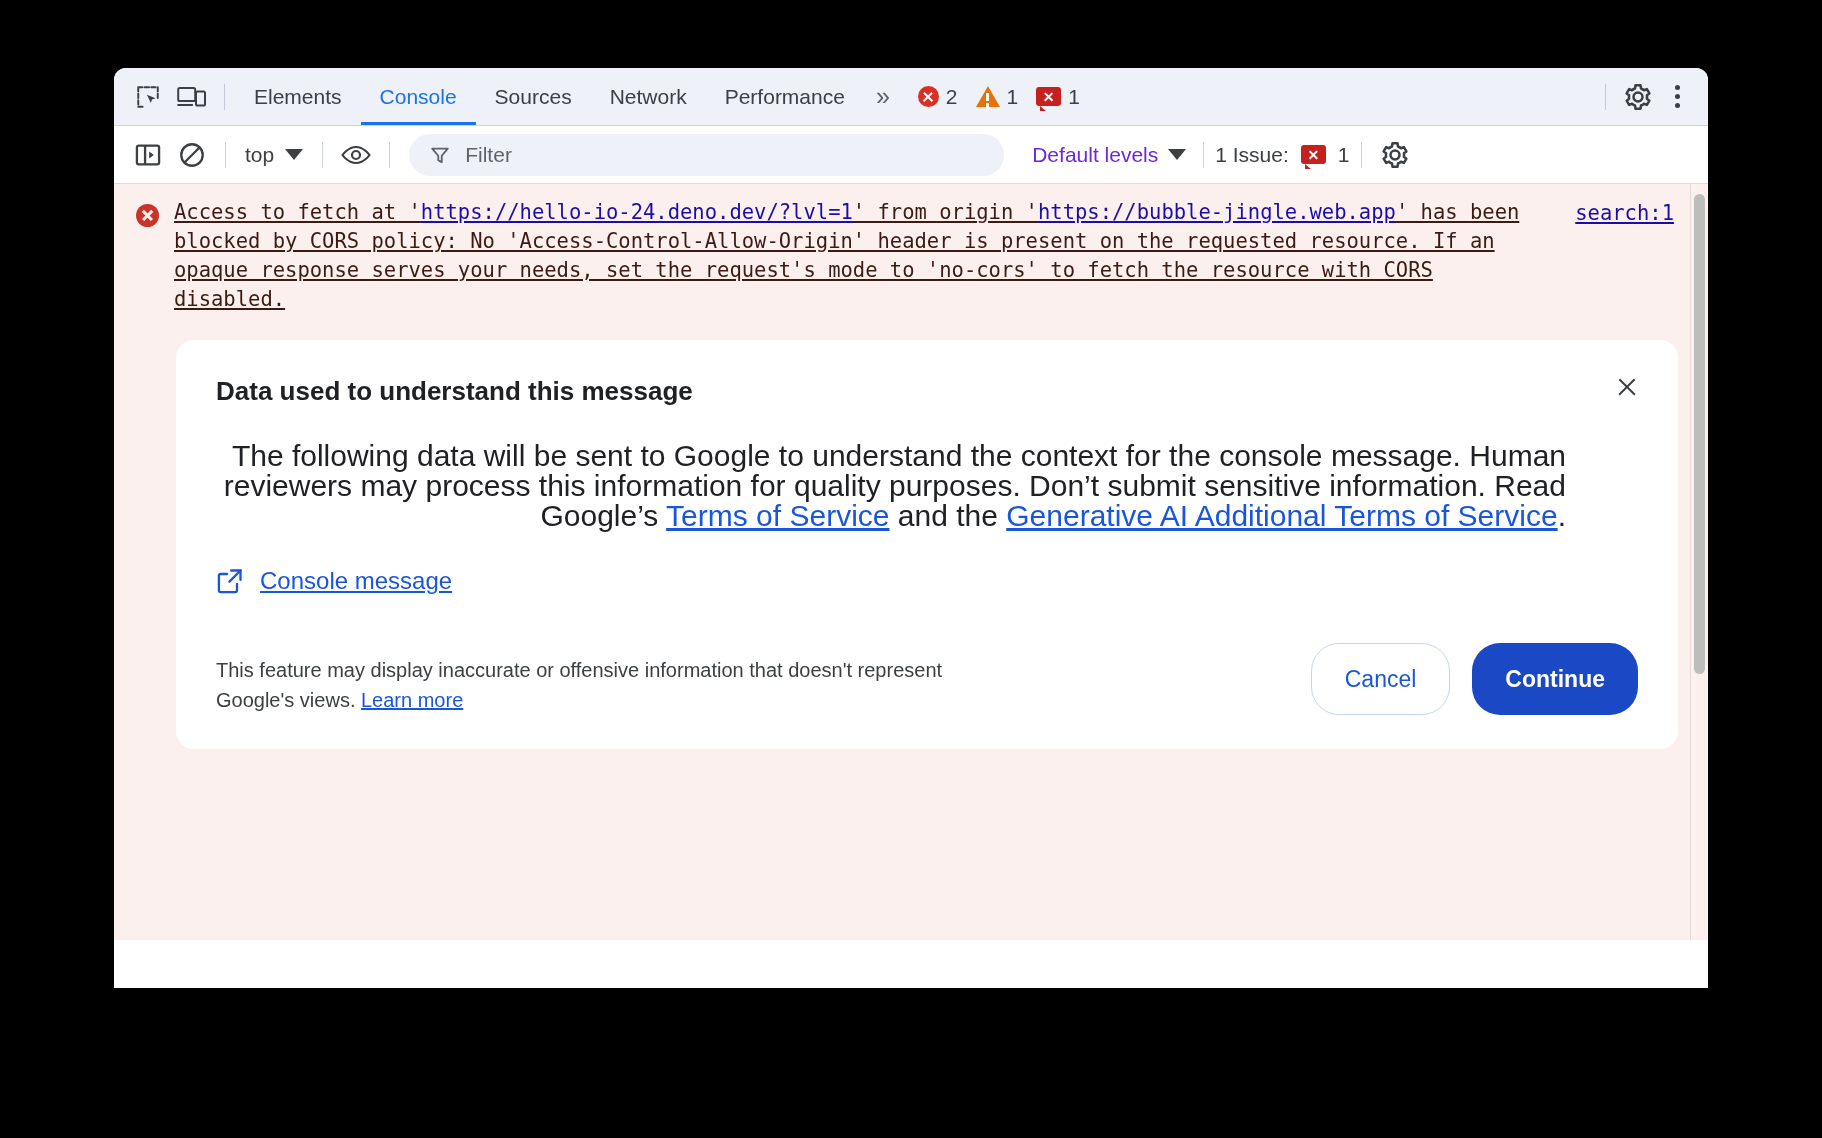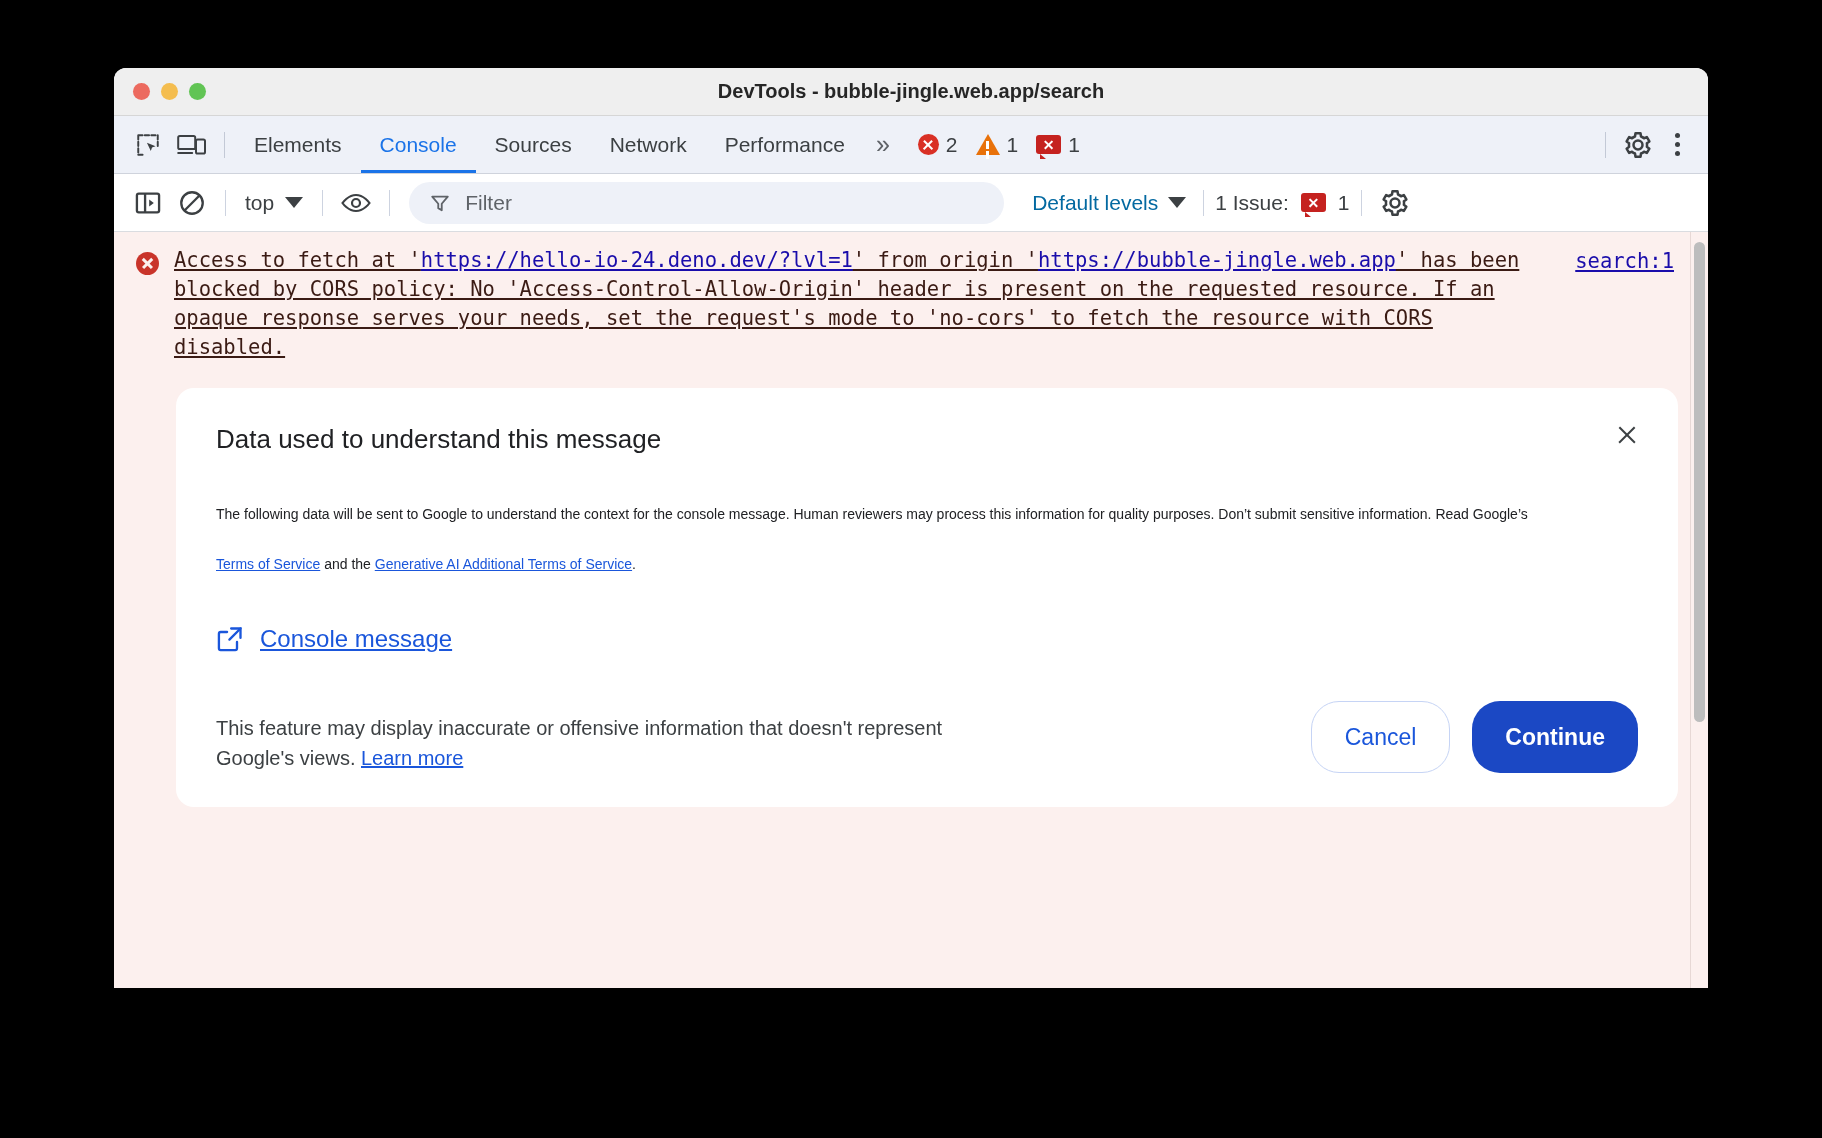--- a/index.html
+++ b/index.html
@@ -198,21 +198,21 @@
     gap: 14px;
     padding: 0 20px;
     margin-left: 8px;
     cursor: text;
   }
   #filter-input .ph {
     font-size: 21px; color: #5f6368;
   }
   .levels {
     display: flex; align-items: center; gap: 10px;
-    font-size: 21px; color: #0369a1;
+    font-size: 21px; color: #6d28d9;
     margin-left: 22px;
     padding: 0 6px;
     cursor: pointer;
   }
   .issues-box {
     display: flex; align-items: center; gap: 12px;
     font-size: 21px; color: #3c4043;
     cursor: pointer;
   }
 
@@ -269,21 +269,21 @@
   
   #dialog {
     position: relative;
     margin: 18px 30px 0 62px;
     background: #ffffff;
     border-radius: 18px;
     padding: 36px 40px 34px 40px;
   }
   #dlg-title {
     font-size: 26px;
-    font-weight: normal;
+    font-weight: bold;
     color: #202124;
     margin: 0 0 34px 0;
   }
   #dlg-close {
     position: absolute;
     right: 34px; top: 30px;
     width: 34px; height: 34px;
     cursor: pointer;
     display: flex; align-items: center; justify-content: center;
   }
@@ -295,25 +295,26 @@
   #dlg-close span::before, #dlg-close span::after {
     content: ""; position: absolute;
     left: 0; top: 10px;
     width: 22px; height: 2.3px;
     background: #3c4043;
   }
   #dlg-close span::before { transform: rotate(45deg); }
   #dlg-close span::after  { transform: rotate(-45deg); }
 
   #dlg-body {
-    font-size: 14px;
-    line-height: 50px;
+    font-size: 30px;
+    line-height: 30px;
     color: #202124;
     margin: 0 0 14px 0;
     max-width: 1350px;
+    text-align: right;
   }
   #dlg-body a, .inline-link {
     color: #1a56db;
     text-decoration: underline;
     cursor: pointer;
   }
   #console-message-link {
     display: flex; align-items: center;
     gap: 16px;
     margin: 36px 0 44px 0;
@@ -378,28 +379,20 @@
     background: #bdbdbd;
     border-radius: 6px;
     cursor: pointer;
   }
 </style>
 </head>
 <body>
 
 <div id="window">
 
-  <div id="titlebar">
-    <div class="traffic">
-      <div class="light red"></div>
-      <div class="light yellow"></div>
-      <div class="light green"></div>
-    </div>
-    <div id="window-title">DevTools - bubble-jingle.web.app/search</div>
-  </div>
 
   <div id="tabbar">
 
     <div class="tb-icon">
       <svg width="26" height="26" viewBox="0 0 24 24">
         <path d="M3 3h4M9 3h4M15 3h4M21 3v4M21 9v4M3 21h4M3 15v4M3 9v4M3 3v4" stroke="#3c4043" stroke-width="1.8" fill="none" stroke-linecap="round"></path>
         <path d="M11 10l8 3.2-3.3 1.1-1.1 3.3z" fill="#3c4043"></path>
       </svg>
     </div>
 

